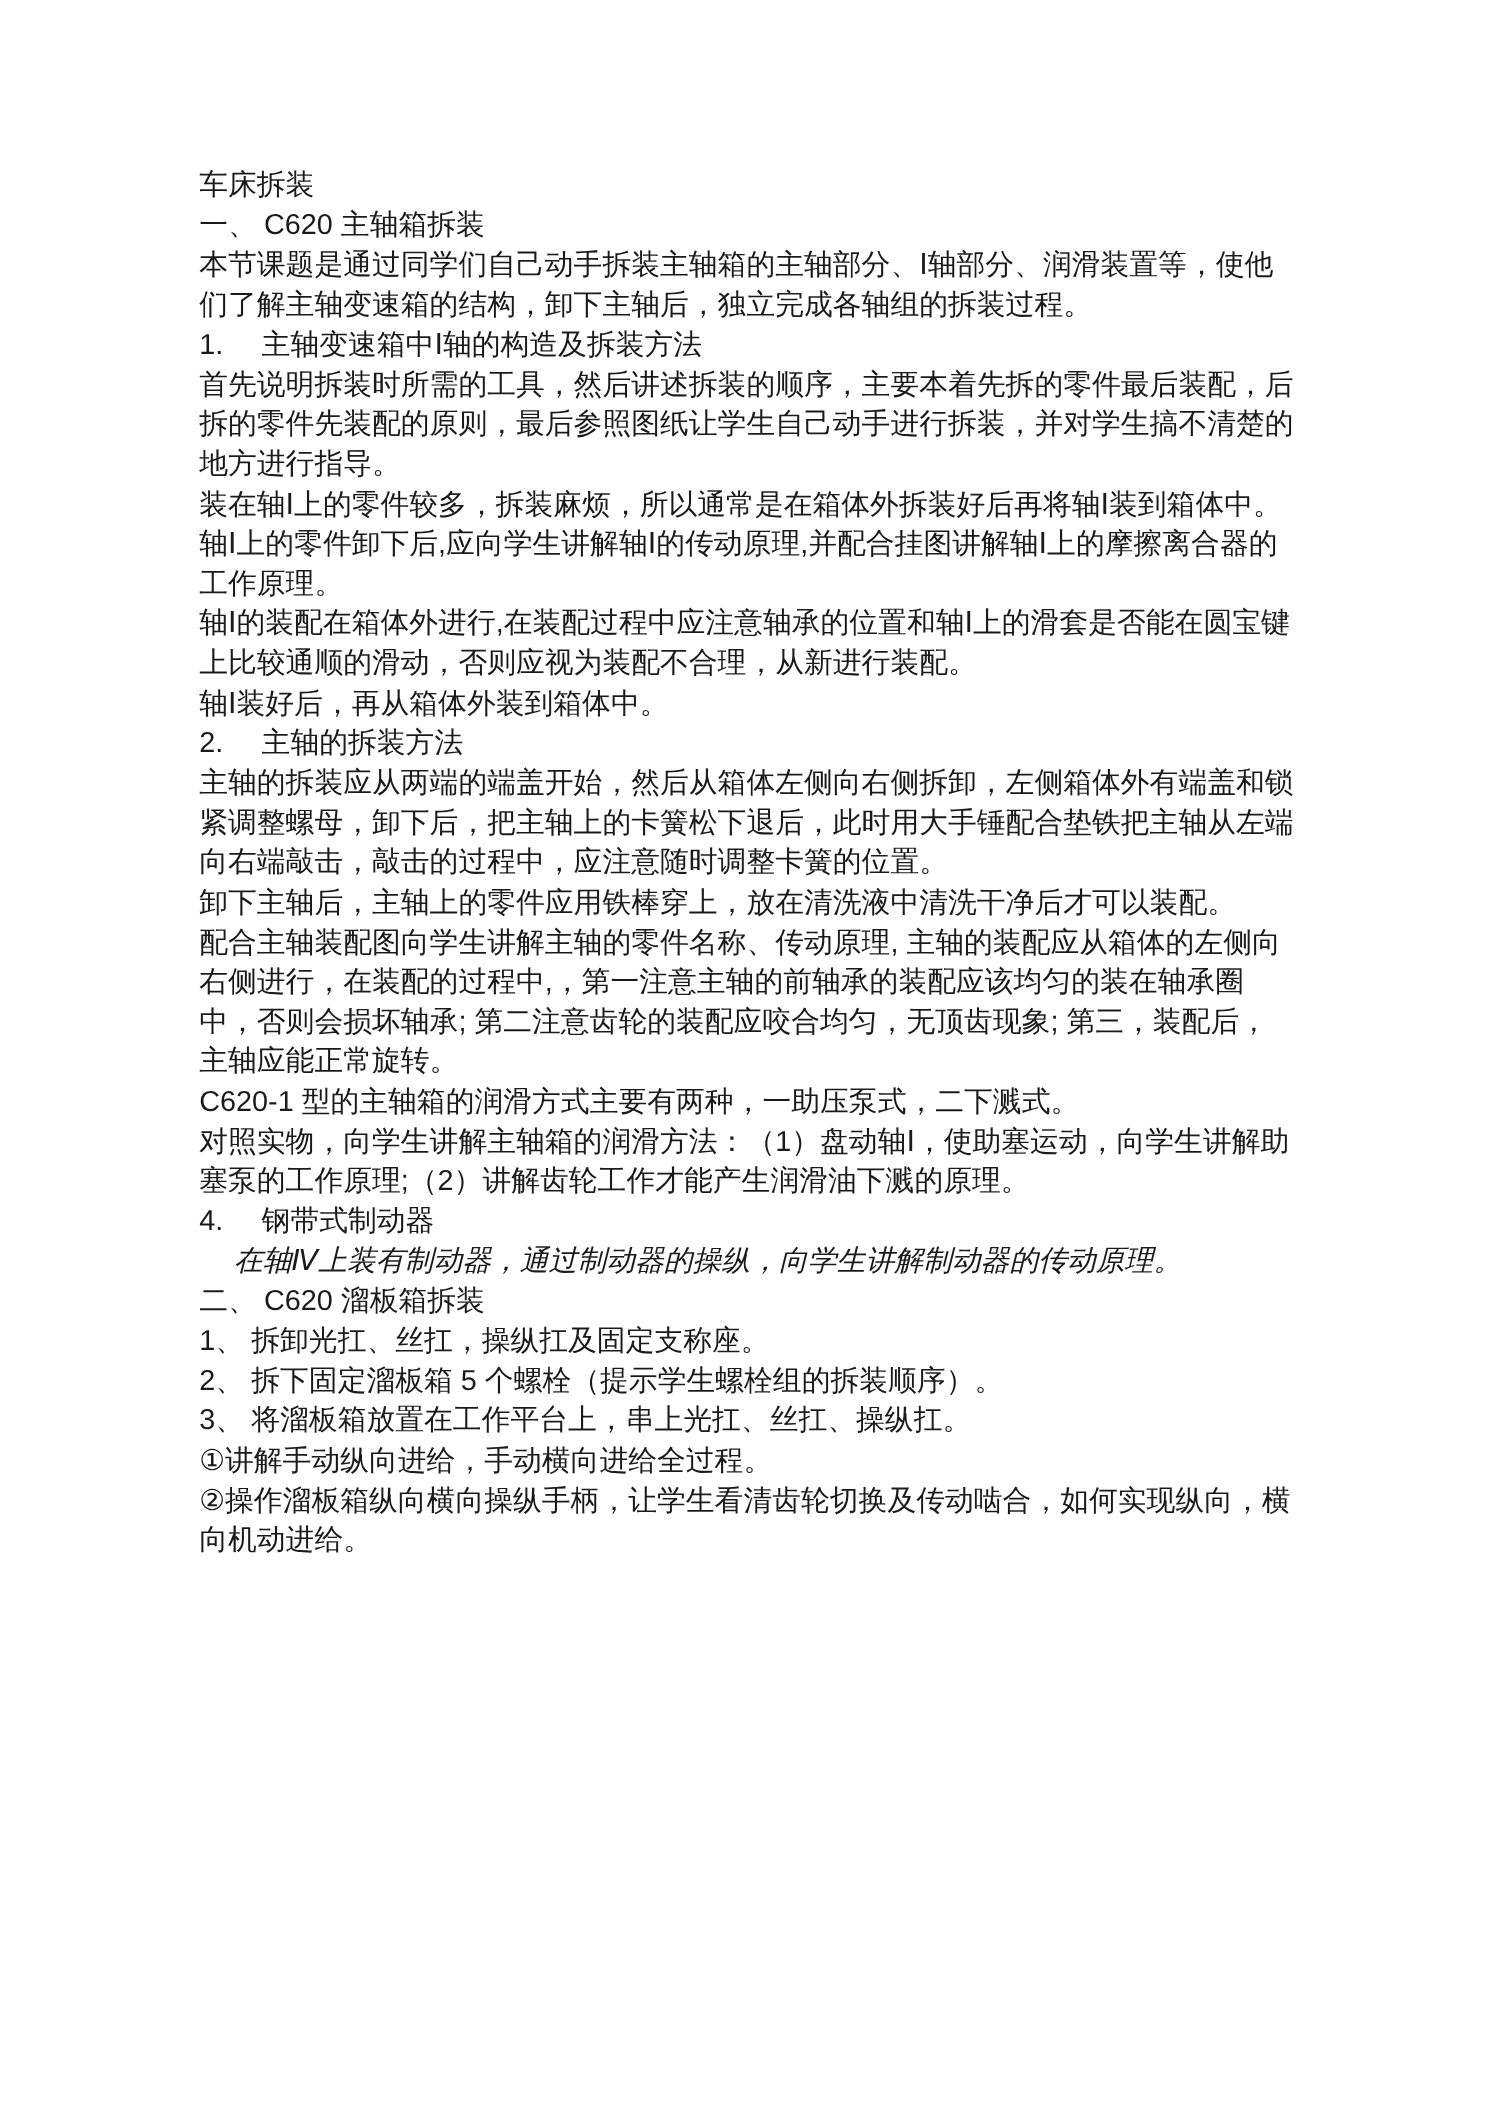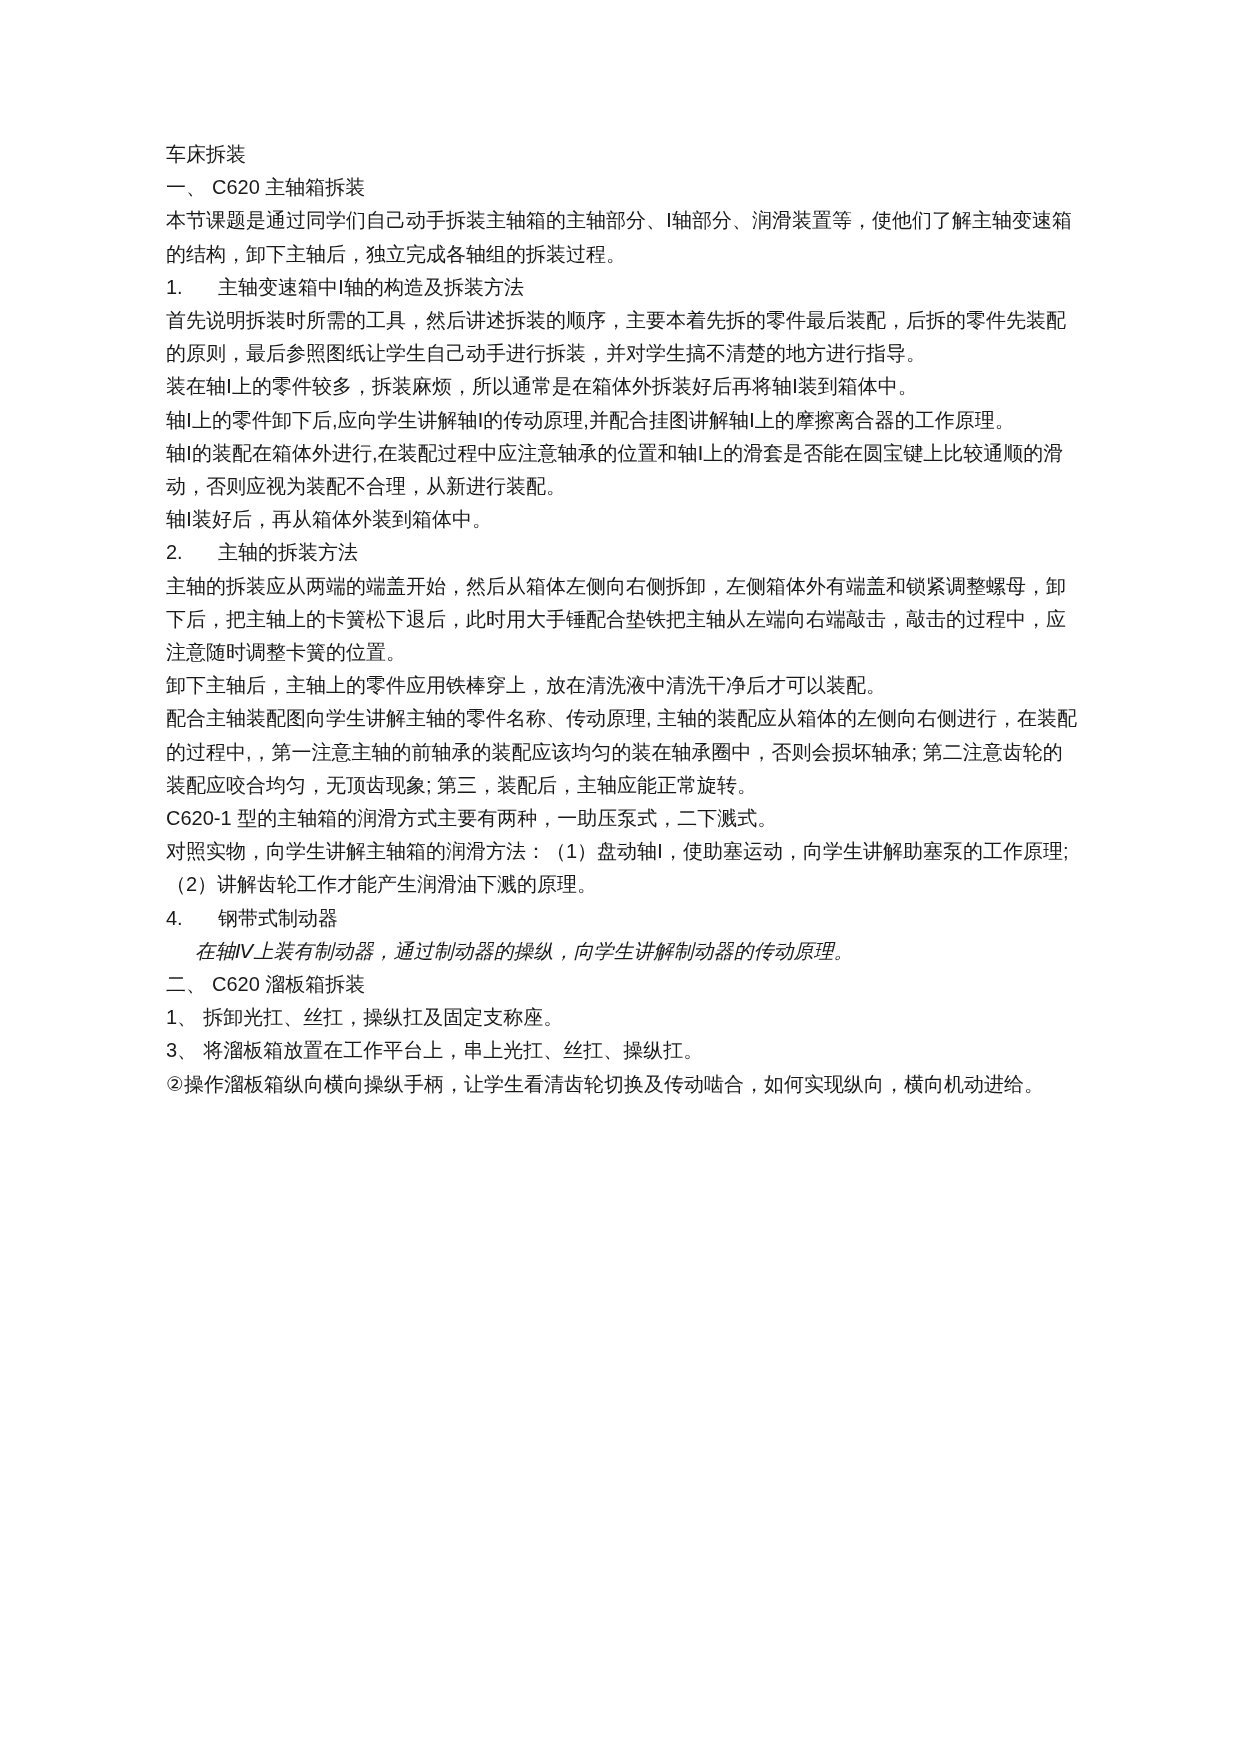--- a/index.html
+++ b/index.html
@@ -16,21 +16,21 @@
     background: #ffffff;
     overflow: hidden;
     box-sizing: border-box;
     padding: 138px 163px 150px 166px;
   }
   .doc {
     width: 912px;
     color: #1a1a1a;
     
     font-family: "Liberation Sans", "DejaVu Sans", serif;
-    font-size: 20px;
+    font-size: 24px;
     line-height: 33.2px;
     text-align: left;
   }
   .para {
     margin: 0;
     padding: 0;
     word-break: break-all;
   }
   .para .num {
     font-family: "Liberation Sans", "DejaVu Sans", serif;
@@ -73,16 +73,18 @@
       <p class="para h2"><span class="num">2.</span><span class="txt">主轴的拆装方法</span></p>
       <p class="para body"><span class="txt">主轴的拆装应从两端的端盖开始，然后从箱体左侧向右侧拆卸，左侧箱体外有端盖和锁紧调整螺母，卸下后，把主轴上的卡簧松下退后，此时用大手锤配合垫铁把主轴从左端向右端敲击，敲击的过程中，应注意随时调整卡簧的位置。</span></p>
       <p class="para body"><span class="txt">卸下主轴后，主轴上的零件应用铁棒穿上，放在清洗液中清洗干净后才可以装配。</span></p>
       <p class="para body"><span class="txt">配合主轴装配图向学生讲解主轴的零件名称、传动原理, 主轴的装配应从箱体的左侧向右侧进行，在装配的过程中,，第一注意主轴的前轴承的装配应该均匀的装在轴承圈中，否则会损坏轴承; 第二注意齿轮的装配应咬合均匀，无顶齿现象; 第三，装配后，主轴应能正常旋转。</span></p>
       <p class="para body"><span class="txt">C620-1 型的主轴箱的润滑方式主要有两种，一助压泵式，二下溅式。</span></p>
       <p class="para body"><span class="txt">对照实物，向学生讲解主轴箱的润滑方法：（1）盘动轴Ⅰ，使助塞运动，向学生讲解助塞泵的工作原理;（2）讲解齿轮工作才能产生润滑油下溅的原理。</span></p>
       <p class="para h2"><span class="num">4.</span><span class="txt">钢带式制动器</span></p>
       <p class="para indent"><span class="txt">在轴Ⅳ上装有制动器，通过制动器的操纵，向学生讲解制动器的传动原理。</span></p>
       <p class="para h1"><span class="num">二、</span><span class="txt">C620 溜板箱拆装</span></p>
       <p class="para list"><span class="num">1、</span><span class="txt">拆卸光扛、丝扛，操纵扛及固定支称座。</span></p>
+      <p class="para list"><span class="num">2、</span><span class="txt">拆下固定溜板箱 5 个螺栓（提示学生螺栓组的拆装顺序）。</span></p>
       <p class="para list"><span class="num">3、</span><span class="txt">将溜板箱放置在工作平台上，串上光扛、丝扛、操纵扛。</span></p>
+      <p class="para body"><span class="txt">①讲解手动纵向进给，手动横向进给全过程。</span></p>
       <p class="para body"><span class="txt">②操作溜板箱纵向横向操纵手柄，让学生看清齿轮切换及传动啮合，如何实现纵向，横向机动进给。</span></p>
     </div>
 </div>
 
 </body></html>

